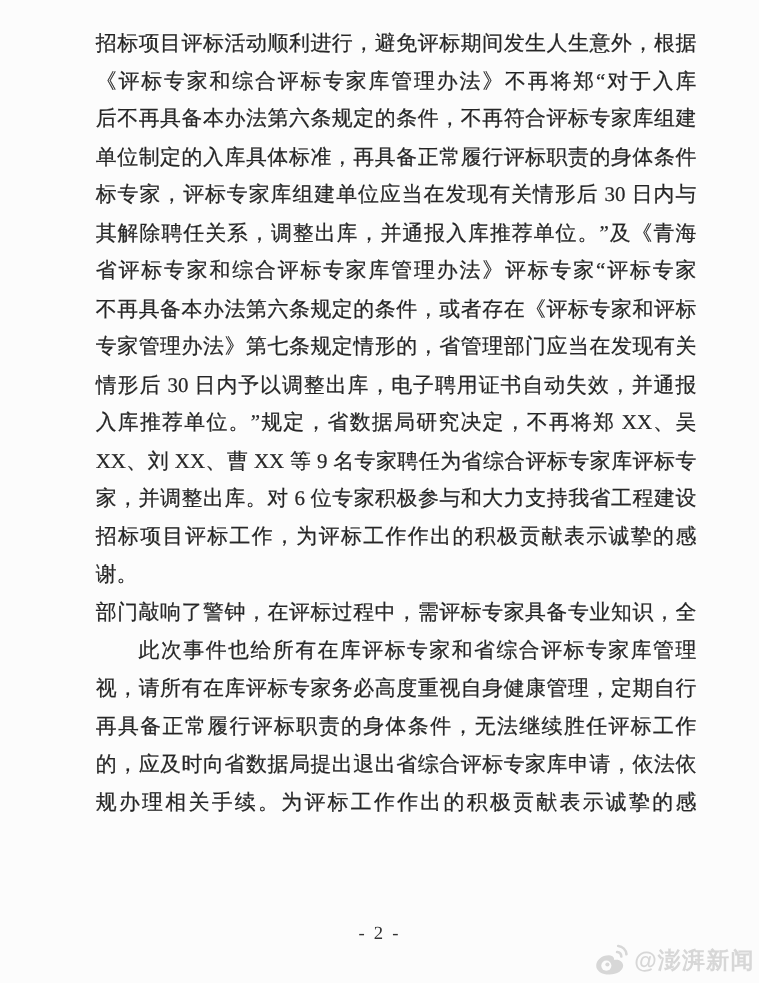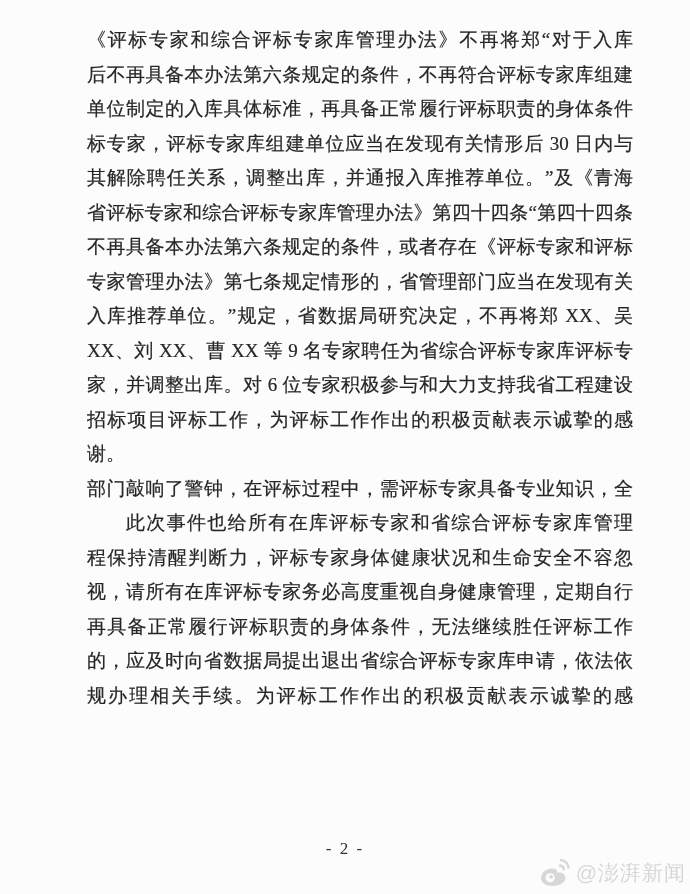--- a/index.html
+++ b/index.html
@@ -54,49 +54,50 @@
     position: absolute;
     right: 4px;
     bottom: 5px;
     display: flex;
     align-items: center;
     gap: 5px;
     user-select: none;
   }
   .watermark-text {
     font-size: 21px;
-    font-weight: normal;
+    font-weight: bold;
     color: #d7d7d7;
     letter-spacing: 1px;
     font-family: "Liberation Sans", "DejaVu Sans", sans-serif;
   }
   .weibo-icon { display: block; }
 </style>
 </head>
 <body>
 
 <div class="page">
 
   <div class="textblock">
+      <div class="line">招标项目评标活动顺利进行，避免评标期间发生人生意外，根据</div>
       <div class="line">《评标专家和综合评标专家库管理办法》不再将郑“对于入库</div>
       <div class="line">后不再具备本办法第六条规定的条件，不再符合评标专家库组建</div>
       <div class="line">单位制定的入库具体标准，再具备正常履行评标职责的身体条件</div>
       <div class="line">标专家，评标专家库组建单位应当在发现有关情形后 30 日内与</div>
       <div class="line">其解除聘任关系，调整出库，并通报入库推荐单位。”及《青海</div>
-      <div class="line">省评标专家和综合评标专家库管理办法》第四十四条“第四十四条</div>
+      <div class="line">省评标专家和综合评标专家库管理办法》评标专家“评标专家</div>
       <div class="line">不再具备本办法第六条规定的条件，或者存在《评标专家和评标</div>
       <div class="line">专家管理办法》第七条规定情形的，省管理部门应当在发现有关</div>
+      <div class="line">情形后 30 日内予以调整出库，电子聘用证书自动失效，并通报</div>
       <div class="line">入库推荐单位。”规定，省数据局研究决定，不再将郑 XX、吴</div>
       <div class="line">XX、刘 XX、曹 XX 等 9 名专家聘任为省综合评标专家库评标专</div>
       <div class="line">家，并调整出库。对 6 位专家积极参与和大力支持我省工程建设</div>
       <div class="line">招标项目评标工作，为评标工作作出的积极贡献表示诚挚的感</div>
       <div class="line para-end">谢。</div>
       <div class="line">部门敲响了警钟，在评标过程中，需评标专家具备专业知识，全</div>
       <div class="line indent">此次事件也给所有在库评标专家和省综合评标专家库管理</div>
-      <div class="line">程保持清醒判断力，评标专家身体健康状况和生命安全不容忽</div>
       <div class="line">视，请所有在库评标专家务必高度重视自身健康管理，定期自行</div>
       <div class="line">再具备正常履行评标职责的身体条件，无法继续胜任评标工作</div>
       <div class="line">的，应及时向省数据局提出退出省综合评标专家库申请，依法依</div>
       <div class="line">规办理相关手续。为评标工作作出的积极贡献表示诚挚的感</div>
     </div>
 
   <div class="pagenum">- 2 -</div>
 
   <div class="watermark">
     <svg class="weibo-icon" width="32" height="32" viewBox="0 0 32 32">

